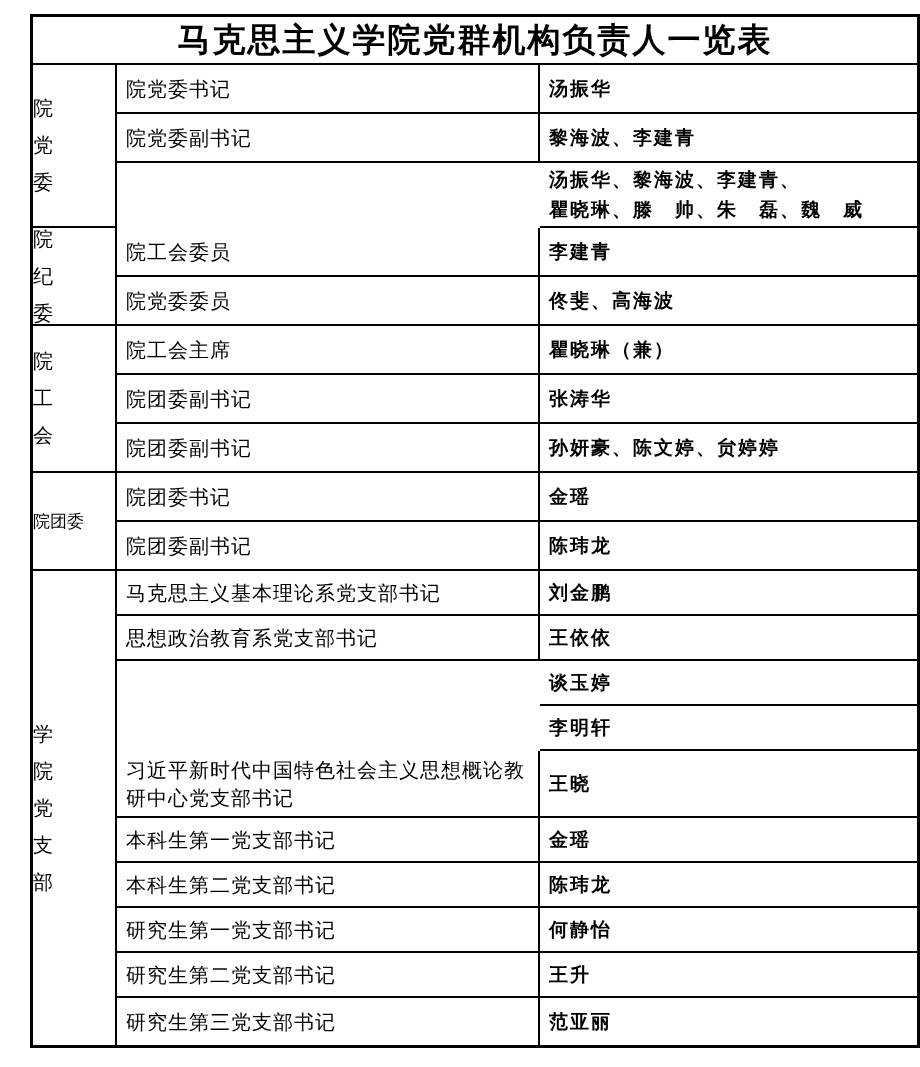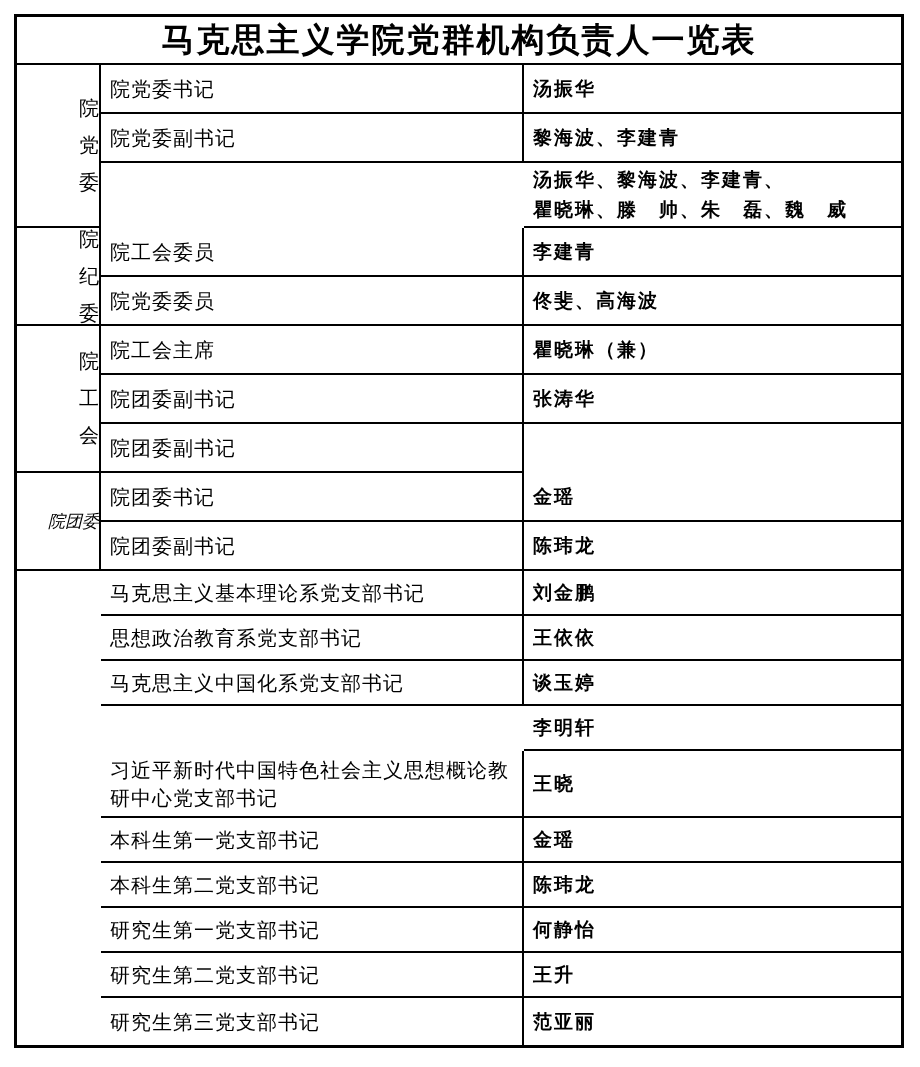--- a/index.html
+++ b/index.html
@@ -13,21 +13,21 @@
   }
   .page {
     position: relative;
     width: 920px;
     height: 1067px;
     background: #ffffff;
     overflow: hidden;
   }
   .org-table {
     position: absolute;
-    left: 14px;
+    left: 30px;
     top: 14px;
     width: 890px;
     box-sizing: border-box;
     border: 3px solid #000000;
     display: grid;
     grid-template-columns: 84px 423px 1fr;
     grid-template-rows: 48px 49px 49px 65px 49px 49px 49px 49px 49px 49px 49px 45px 45px 45px 45px 67px 45px 45px 45px 45px 47px;
     background: #ffffff;
   }
   .cell {
@@ -44,35 +44,34 @@
     grid-row: 1;
     justify-content: center;
     font-family: "Liberation Serif", serif;
     font-weight: bold;
     font-size: 33px;
     letter-spacing: 2px;
     line-height: 1;
   }
   .cat-cell {
     grid-column: 1;
-    justify-content: flex-end;
+    justify-content: flex-start;
     font-size: 20px;
   }
   .cat-vert {
     width: 1em;
     word-break: break-all;
     line-height: 37px;
     text-align: center;
     letter-spacing: 0;
   }
   .cat-horiz {
     font-size: 17px;
     text-align: center;
     white-space: nowrap;
-    font-style: italic;
   }
   .pos-cell {
     grid-column: 2;
     padding: 2px 8px 2px 9px;
     font-size: 20px;
     letter-spacing: 1px;
     line-height: 1.4;
   }
   .name-cell {
     grid-column: 3;
@@ -112,34 +111,37 @@
     <div class="cell name-cell" style="grid-row:6">佟斐、高海波</div>
 
     <div class="cell cat-cell br" style="grid-row:7/10">
       <span class="cat-vert">院工会</span>
     </div>
     <div class="cell pos-cell br" style="grid-row:7">院工会主席</div>
     <div class="cell name-cell" style="grid-row:7">瞿晓琳（兼）</div>
     <div class="cell pos-cell br" style="grid-row:8">院团委副书记</div>
     <div class="cell name-cell" style="grid-row:8">张涛华</div>
     <div class="cell pos-cell br" style="grid-row:9">院团委副书记</div>
+    <div class="cell name-cell" style="grid-row:9">孙妍豪、陈文婷、贠婷婷</div>
 
     <div class="cell cat-cell br" style="grid-row:10/12">
       <span class="cat-horiz">院团委</span>
     </div>
     <div class="cell pos-cell br" style="grid-row:10">院团委书记</div>
     <div class="cell name-cell" style="grid-row:10">金瑶</div>
     <div class="cell pos-cell br" style="grid-row:11">院团委副书记</div>
     <div class="cell name-cell" style="grid-row:11">陈玮龙</div>
 
+    <div class="cell cat-cell br nb" style="grid-row:12/22">
+      <span class="cat-vert">学院党支部</span>
+    </div>
     <div class="cell pos-cell br" style="grid-row:12">马克思主义基本理论系党支部书记</div>
     <div class="cell name-cell" style="grid-row:12">刘金鹏</div>
     <div class="cell pos-cell br" style="grid-row:13">思想政治教育系党支部书记</div>
     <div class="cell name-cell" style="grid-row:13">王依依</div>
-    <div class="cell pos-cell br" style="grid-row:14">马克思主义中国化系党支部书记</div>
     <div class="cell name-cell" style="grid-row:14">谈玉婷</div>
     <div class="cell name-cell" style="grid-row:15">李明轩</div>
     <div class="cell pos-cell br" style="grid-row:16">习近平新时代中国特色社会主义思想概论教研中心党支部书记</div>
     <div class="cell name-cell" style="grid-row:16">王晓</div>
     <div class="cell pos-cell br" style="grid-row:17">本科生第一党支部书记</div>
     <div class="cell name-cell" style="grid-row:17">金瑶</div>
     <div class="cell pos-cell br" style="grid-row:18">本科生第二党支部书记</div>
     <div class="cell name-cell" style="grid-row:18">陈玮龙</div>
     <div class="cell pos-cell br" style="grid-row:19">研究生第一党支部书记</div>
     <div class="cell name-cell" style="grid-row:19">何静怡</div>

